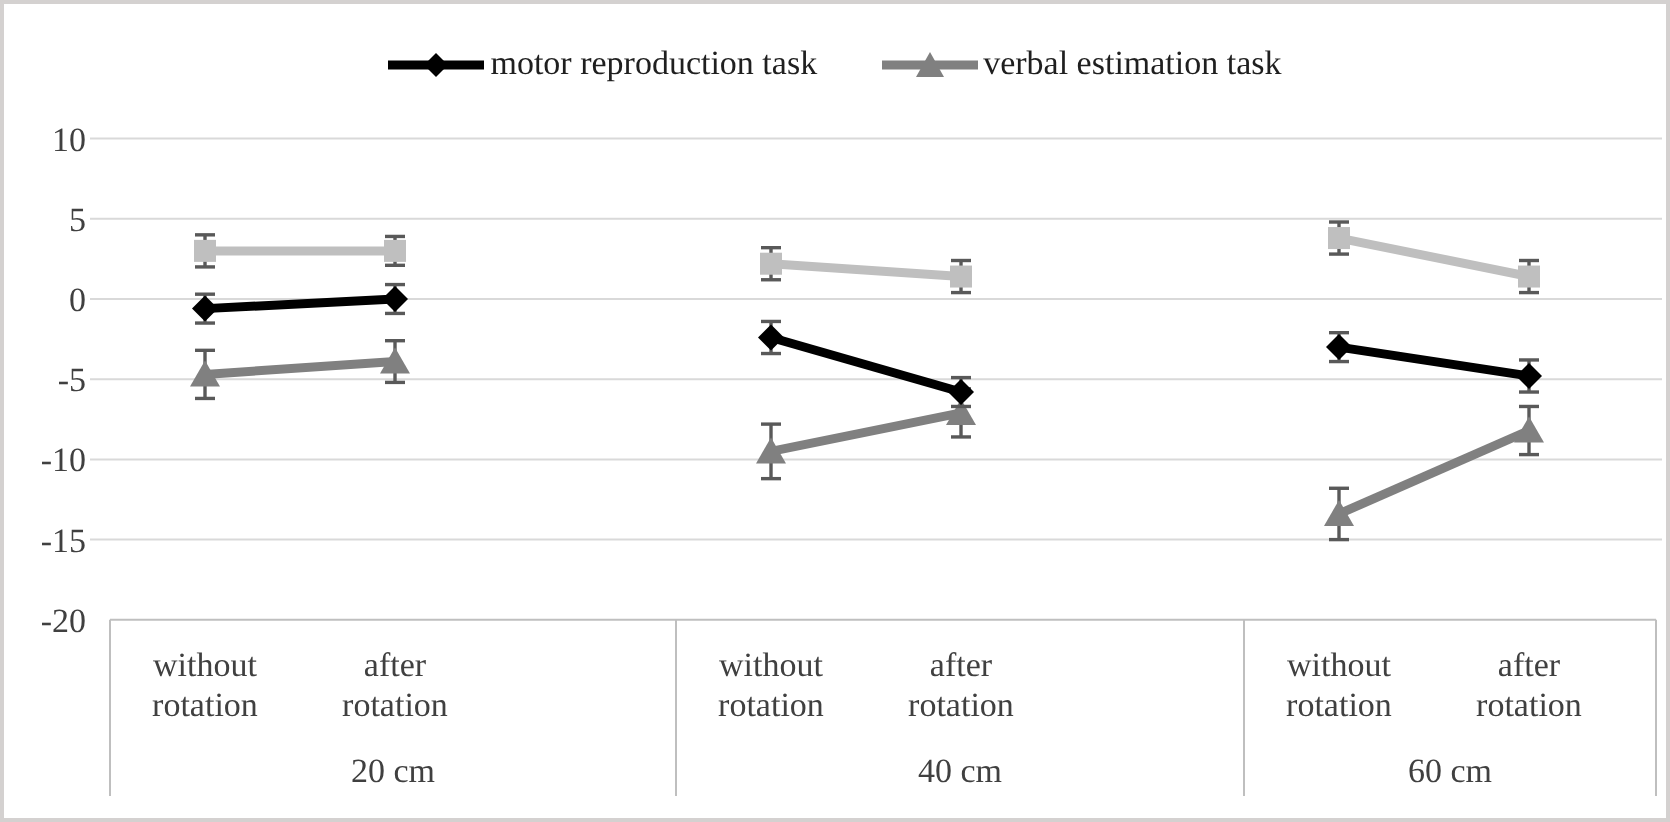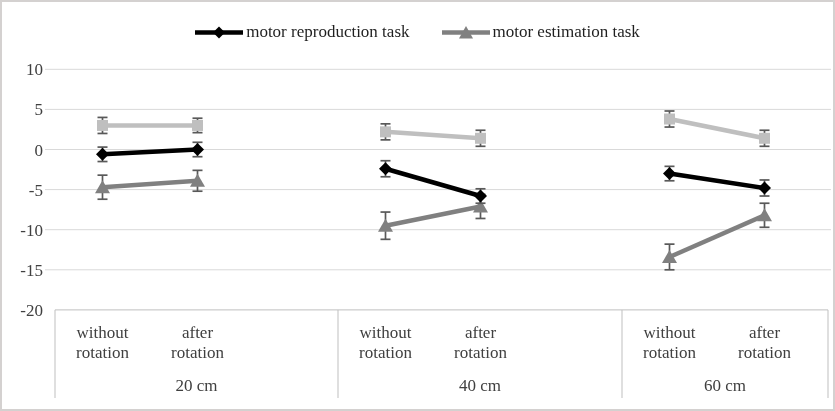--- a/index.html
+++ b/index.html
@@ -29,21 +29,21 @@
         <line x1="0" y1="7.5" x2="48" y2="7.5" class="sw-line" stroke="#000000" stroke-width="4.5"></line>
         <polygon points="24,1.5 30,7.5 24,13.5 18,7.5" class="sw-mark" fill="#000000"></polygon>
       </svg>
       <span class="legend-label">motor reproduction task</span>
     </div>
     <div class="legend-item">
       <svg width="48" height="15">
         <line x1="0" y1="7.5" x2="48" y2="7.5" class="sw-line" stroke="#808080" stroke-width="4.5"></line>
         <polygon points="24,1 31,13.5 17,13.5" class="sw-mark" fill="#808080"></polygon>
       </svg>
-      <span class="legend-label">motor estimation task</span>
+      <span class="legend-label">verbal estimation task</span>
     </div>
   </div>
 
   <svg id="chart-svg" width="835" height="411" viewBox="0 0 835 411">
       <line x1="45" y1="69.30000000000001" x2="831" y2="69.30000000000001" stroke="#d9d9d9" stroke-width="1"></line>
       <text x="43" y="75.30000000000001" text-anchor="end" fill="#404040" font-size="17">10</text>
       <line x1="45" y1="109.4" x2="831" y2="109.4" stroke="#d9d9d9" stroke-width="1"></line>
       <text x="43" y="115.4" text-anchor="end" fill="#404040" font-size="17">5</text>
       <line x1="45" y1="149.5" x2="831" y2="149.5" stroke="#d9d9d9" stroke-width="1"></line>
       <text x="43" y="155.5" text-anchor="end" fill="#404040" font-size="17">0</text>

